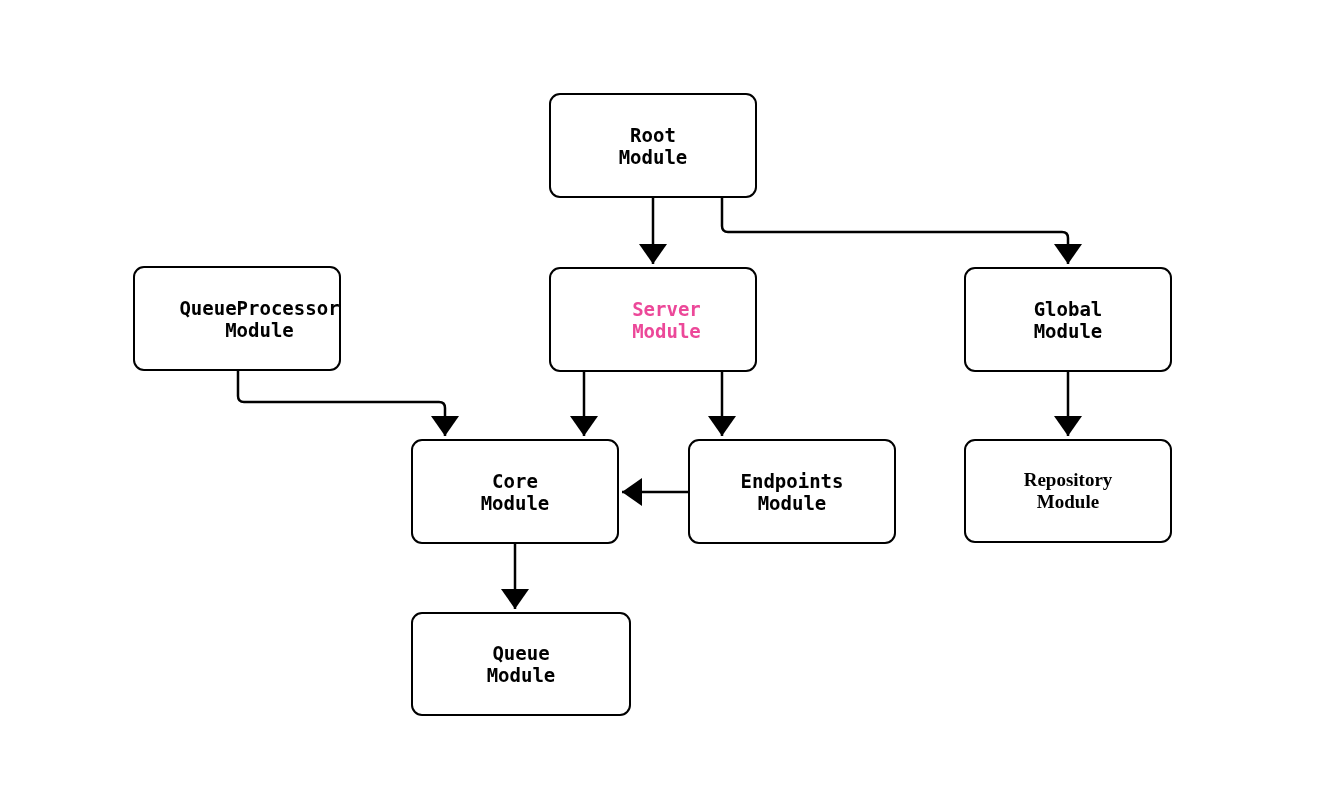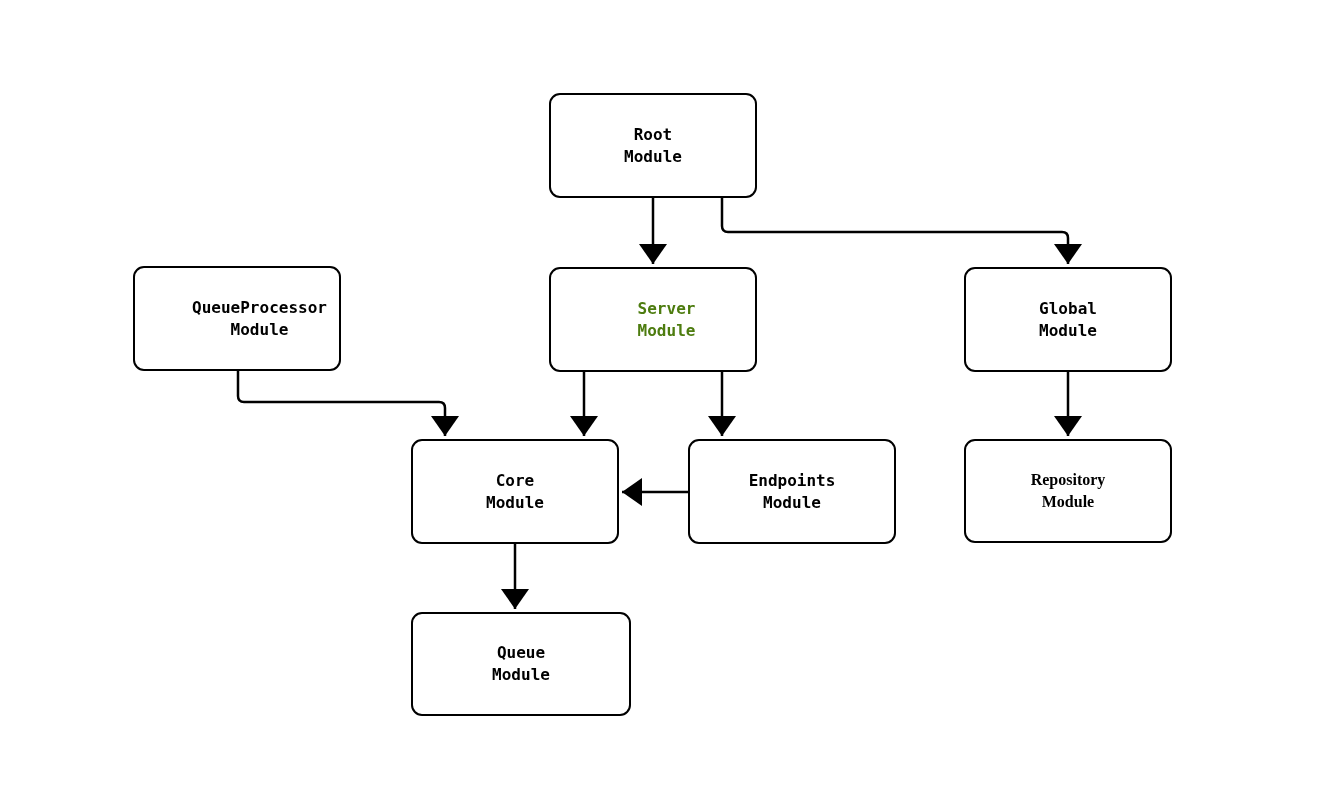--- a/index.html
+++ b/index.html
@@ -27,21 +27,21 @@
     box-sizing: border-box;
     background: #ffffff;
     border: 2.5px solid #000000;
     border-radius: 11px;
     display: flex;
     align-items: center;
     justify-content: center;
   }
   .node-label {
     font-weight: bold;
-    font-size: 16px;
+    font-size: 19px;
     line-height: 22px;
     color: #000000;
     text-align: center;
     white-space: pre-line;
   }
 </style>
 </head>
 <body>
 
 <div id="canvas">
@@ -66,21 +66,21 @@
 
   <div class="node" style="left: 549px; top: 93px; width: 208px; height: 105px; background: rgb(255, 255, 255); border-color: rgb(0, 0, 0);">
     <span class="node-label" style="color: rgb(0, 0, 0);">Root
 Module</span>
   </div>
   <div class="node" style="left: 133px; top: 266px; width: 208px; height: 105px; background: rgb(255, 255, 255); border-color: rgb(0, 0, 0); padding-left: 45px;">
     <span class="node-label" style="color: rgb(0, 0, 0);">QueueProcessor
 Module</span>
   </div>
   <div class="node" style="left: 549px; top: 267px; width: 208px; height: 105px; background: rgb(255, 255, 255); border-color: rgb(0, 0, 0);">
-    <span class="node-label" style="color: #4d7c0f; margin-left: 27px;">Server
+    <span class="node-label" style="color: #ec4899; margin-left: 27px;">Server
 Module</span>
   </div>
   <div class="node" style="left: 964px; top: 267px; width: 208px; height: 105px; background: rgb(255, 255, 255); border-color: rgb(0, 0, 0); align-items: center;">
     <span class="node-label" style="color: rgb(0, 0, 0);">Global
 Module</span>
   </div>
   <div class="node" style="left: 411px; top: 439px; width: 208px; height: 105px; background: rgb(255, 255, 255); border-color: rgb(0, 0, 0);">
     <span class="node-label" style="color: rgb(0, 0, 0);">Core
 Module</span>
   </div>

